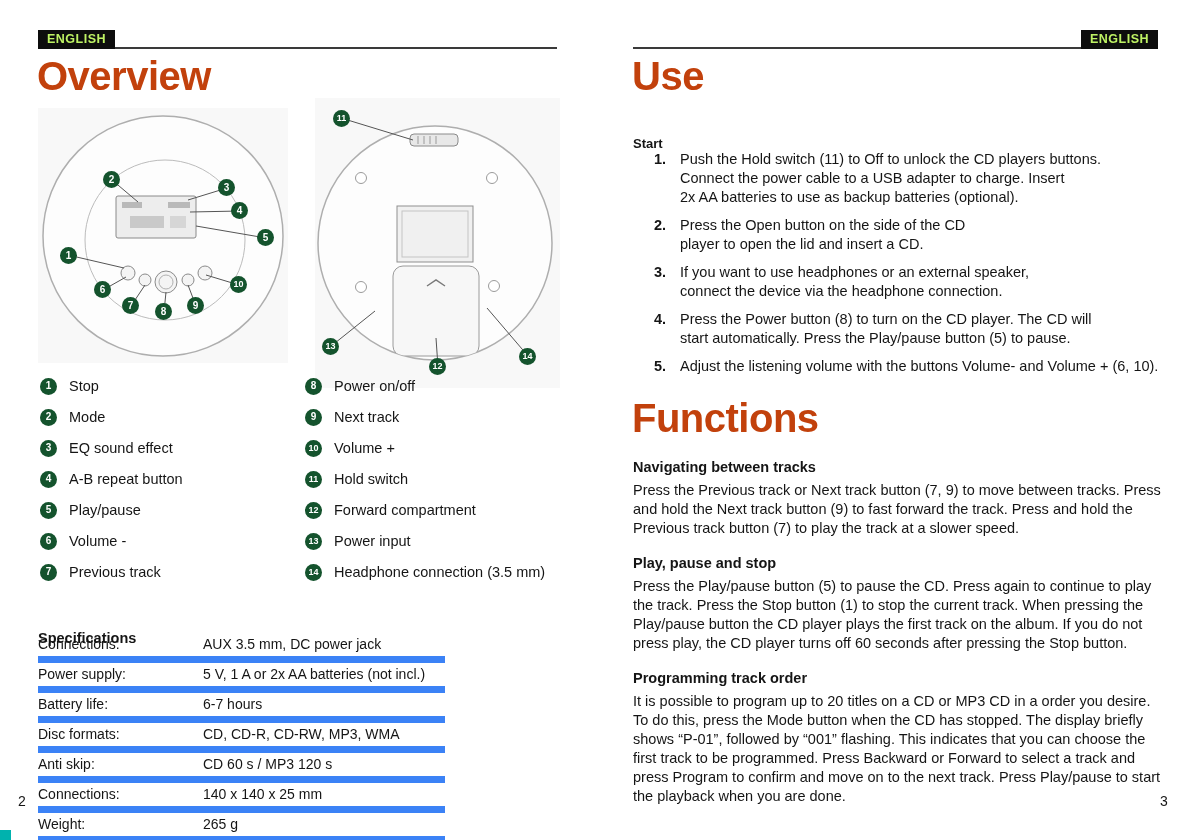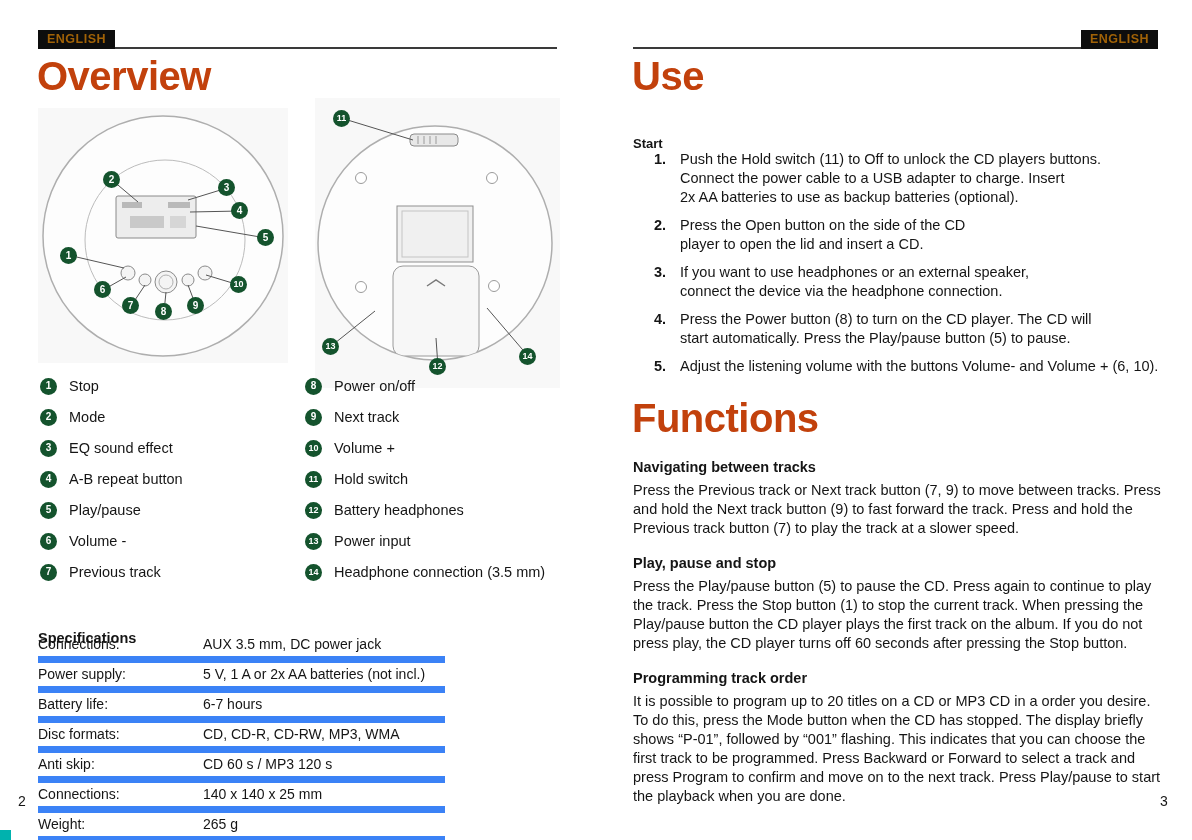--- a/index.html
+++ b/index.html
@@ -5,21 +5,21 @@
   html,body{margin:0;padding:0;}
   body{
     width:1192px;height:840px;position:relative;
     background:#ffffff;color:#151515;
     font-family:"Liberation Sans", sans-serif;
     overflow:hidden;
   }
   .abs{position:absolute;}
   
   .lang-badge{
-    position:absolute;background:#0d0d0d;color:#a16207;
+    position:absolute;background:#0d0d0d;color:#bef264;
     font-size:12.5px;font-weight:bold;letter-spacing:.5px;
     padding:2px 9px 3px 9px;line-height:14px;
   }
   .header-line{position:absolute;height:1.5px;background:#3a3a3a;}
   .page-title{
     position:absolute;font-size:40px;font-weight:bold;
     letter-spacing:-0.5px;color:#c2410c;
   }
   
   .diagram{position:absolute;background:#f8f8f8;}
@@ -179,21 +179,21 @@
   <div class="legend-row">
     <span class="callout two">10</span>
     <span class="legend-label">Volume +</span>
   </div>
   <div class="legend-row">
     <span class="callout two">11</span>
     <span class="legend-label">Hold switch</span>
   </div>
   <div class="legend-row">
     <span class="callout two">12</span>
-    <span class="legend-label">Battery headphones</span>
+    <span class="legend-label">Forward compartment</span>
   </div>
   <div class="legend-row">
     <span class="callout two">13</span>
     <span class="legend-label">Power input</span>
   </div>
   <div class="legend-row">
     <span class="callout two">14</span>
     <span class="legend-label">Headphone connection (3.5 mm)</span>
   </div>
 </div>

